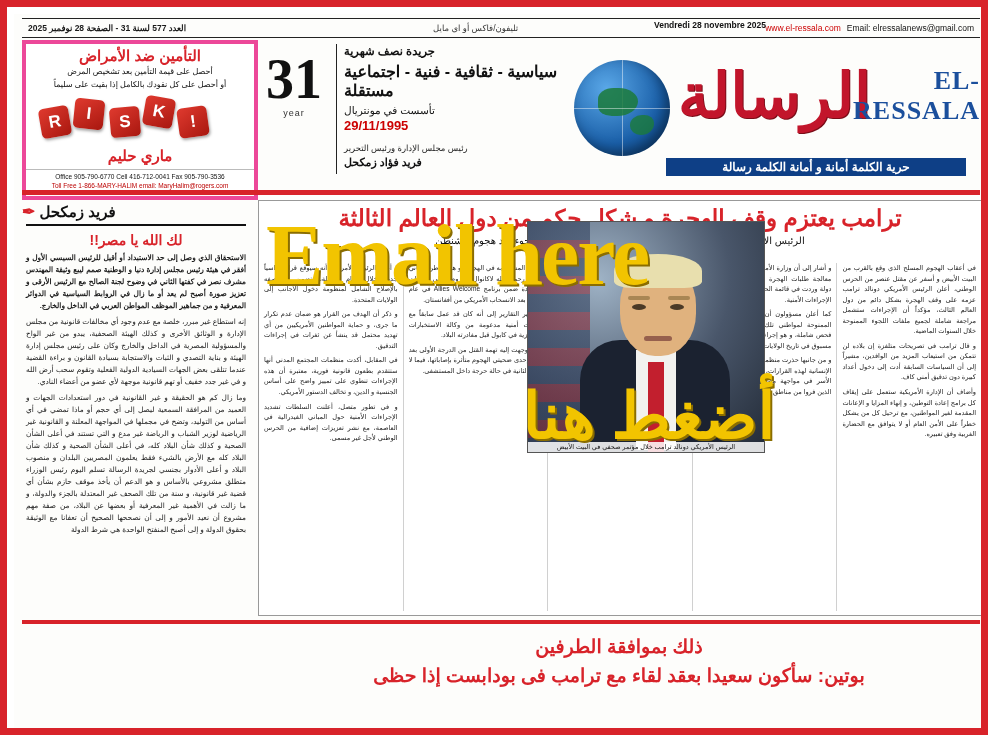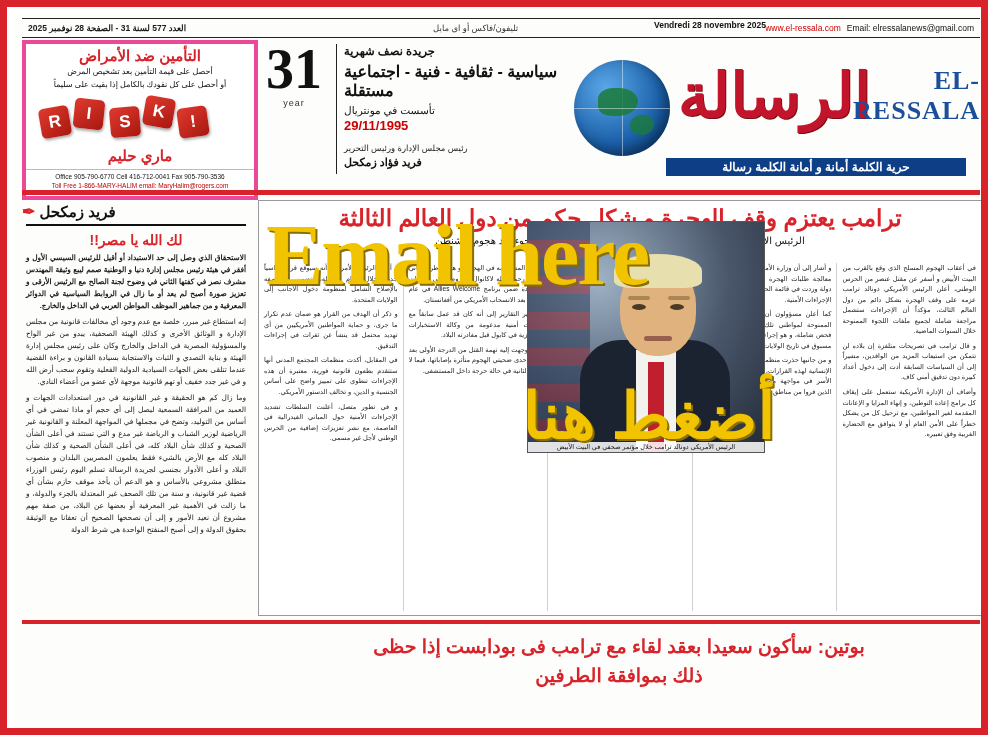--- a/index.html
+++ b/index.html
@@ -114,21 +114,21 @@
     color: #111;
     text-align: center;
     line-height: 1.5;
     padding-top: 2px;
   }
   .ad-contact .hl { color: #b00; }
 
   
   .mast-31 {
     position: absolute;
-    left: 244px; top: 26px;
+    left: 244px; top: 36px;
     width: 72px; height: 100px;
     text-align: center;
   }
   .mast-31 .num {
     font-family: "Liberation Serif", serif;
     font-size: 56px;
     font-weight: bold;
     color: #111;
     line-height: 58px;
   }
@@ -638,21 +638,21 @@
         <div class="eye l"></div>
         <div class="eye r"></div>
         <div class="mouth"></div>
         <div class="photo-caption">الرئيس الأمريكي دونالد ترامب خلال مؤتمر صحفي في البيت الأبيض</div>
       </div>
     </div>
 
     <div class="hrule rule-bottom"></div>
 
     <div class="bottom-banner">
+      <div>ذلك بموافقة الطرفين</div>
       <div>بوتين: سأكون سعيدا بعقد لقاء مع ترامب فى بودابست إذا حظى</div>
-      <div>ذلك بموافقة الطرفين</div>
     </div>
 
     <div class="overlay-en">Email here</div>
     <div class="overlay-ar">أضغط هنا</div>
 
   </div>
 </div>
 
 </body></html>

